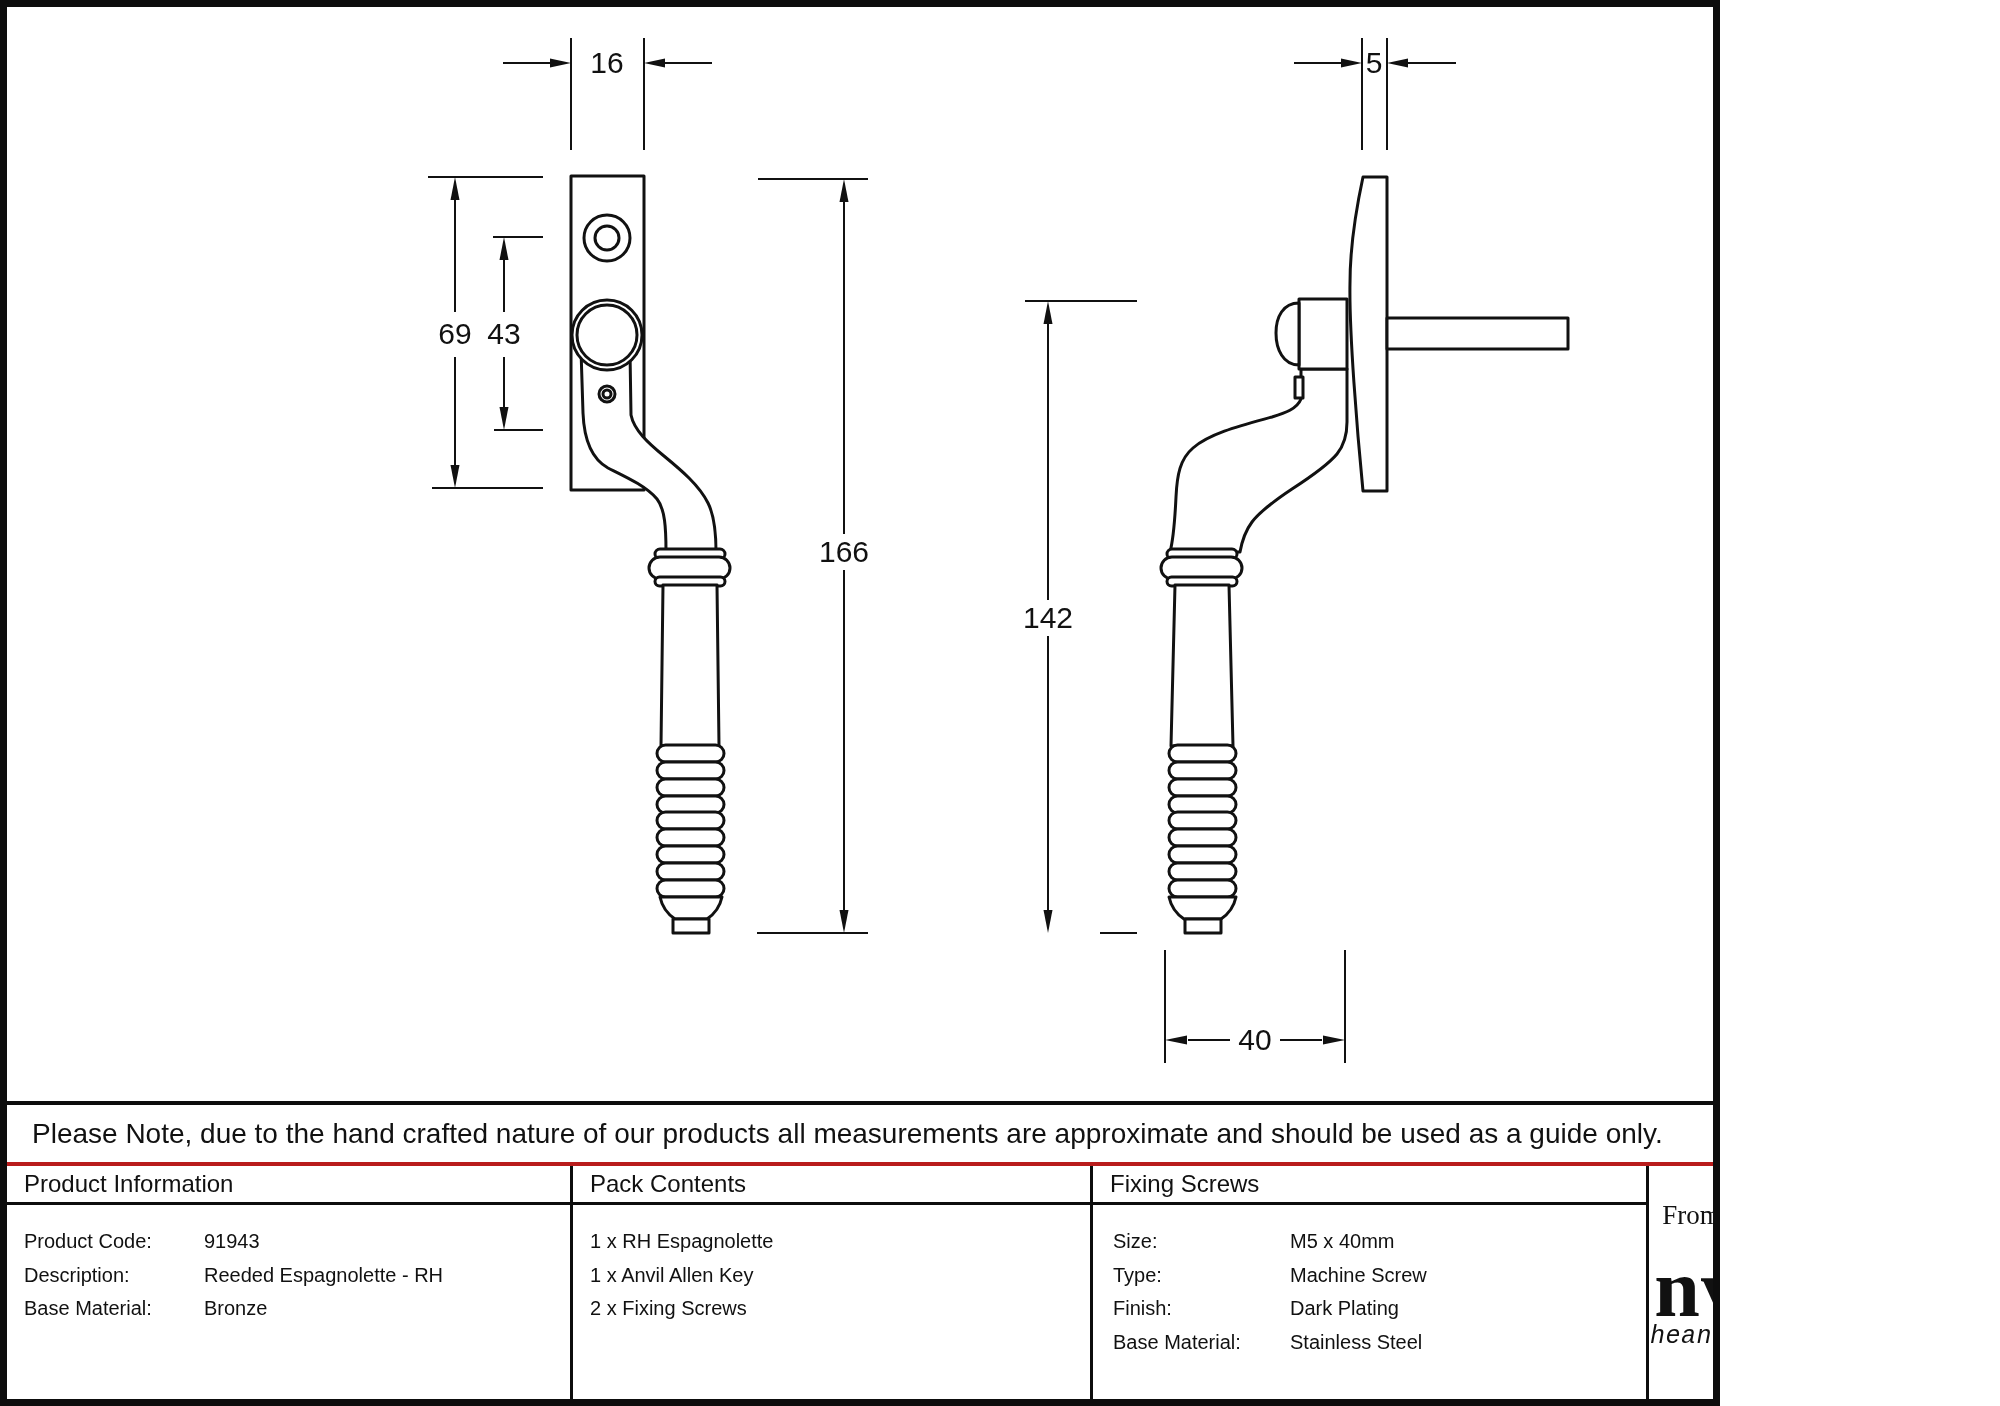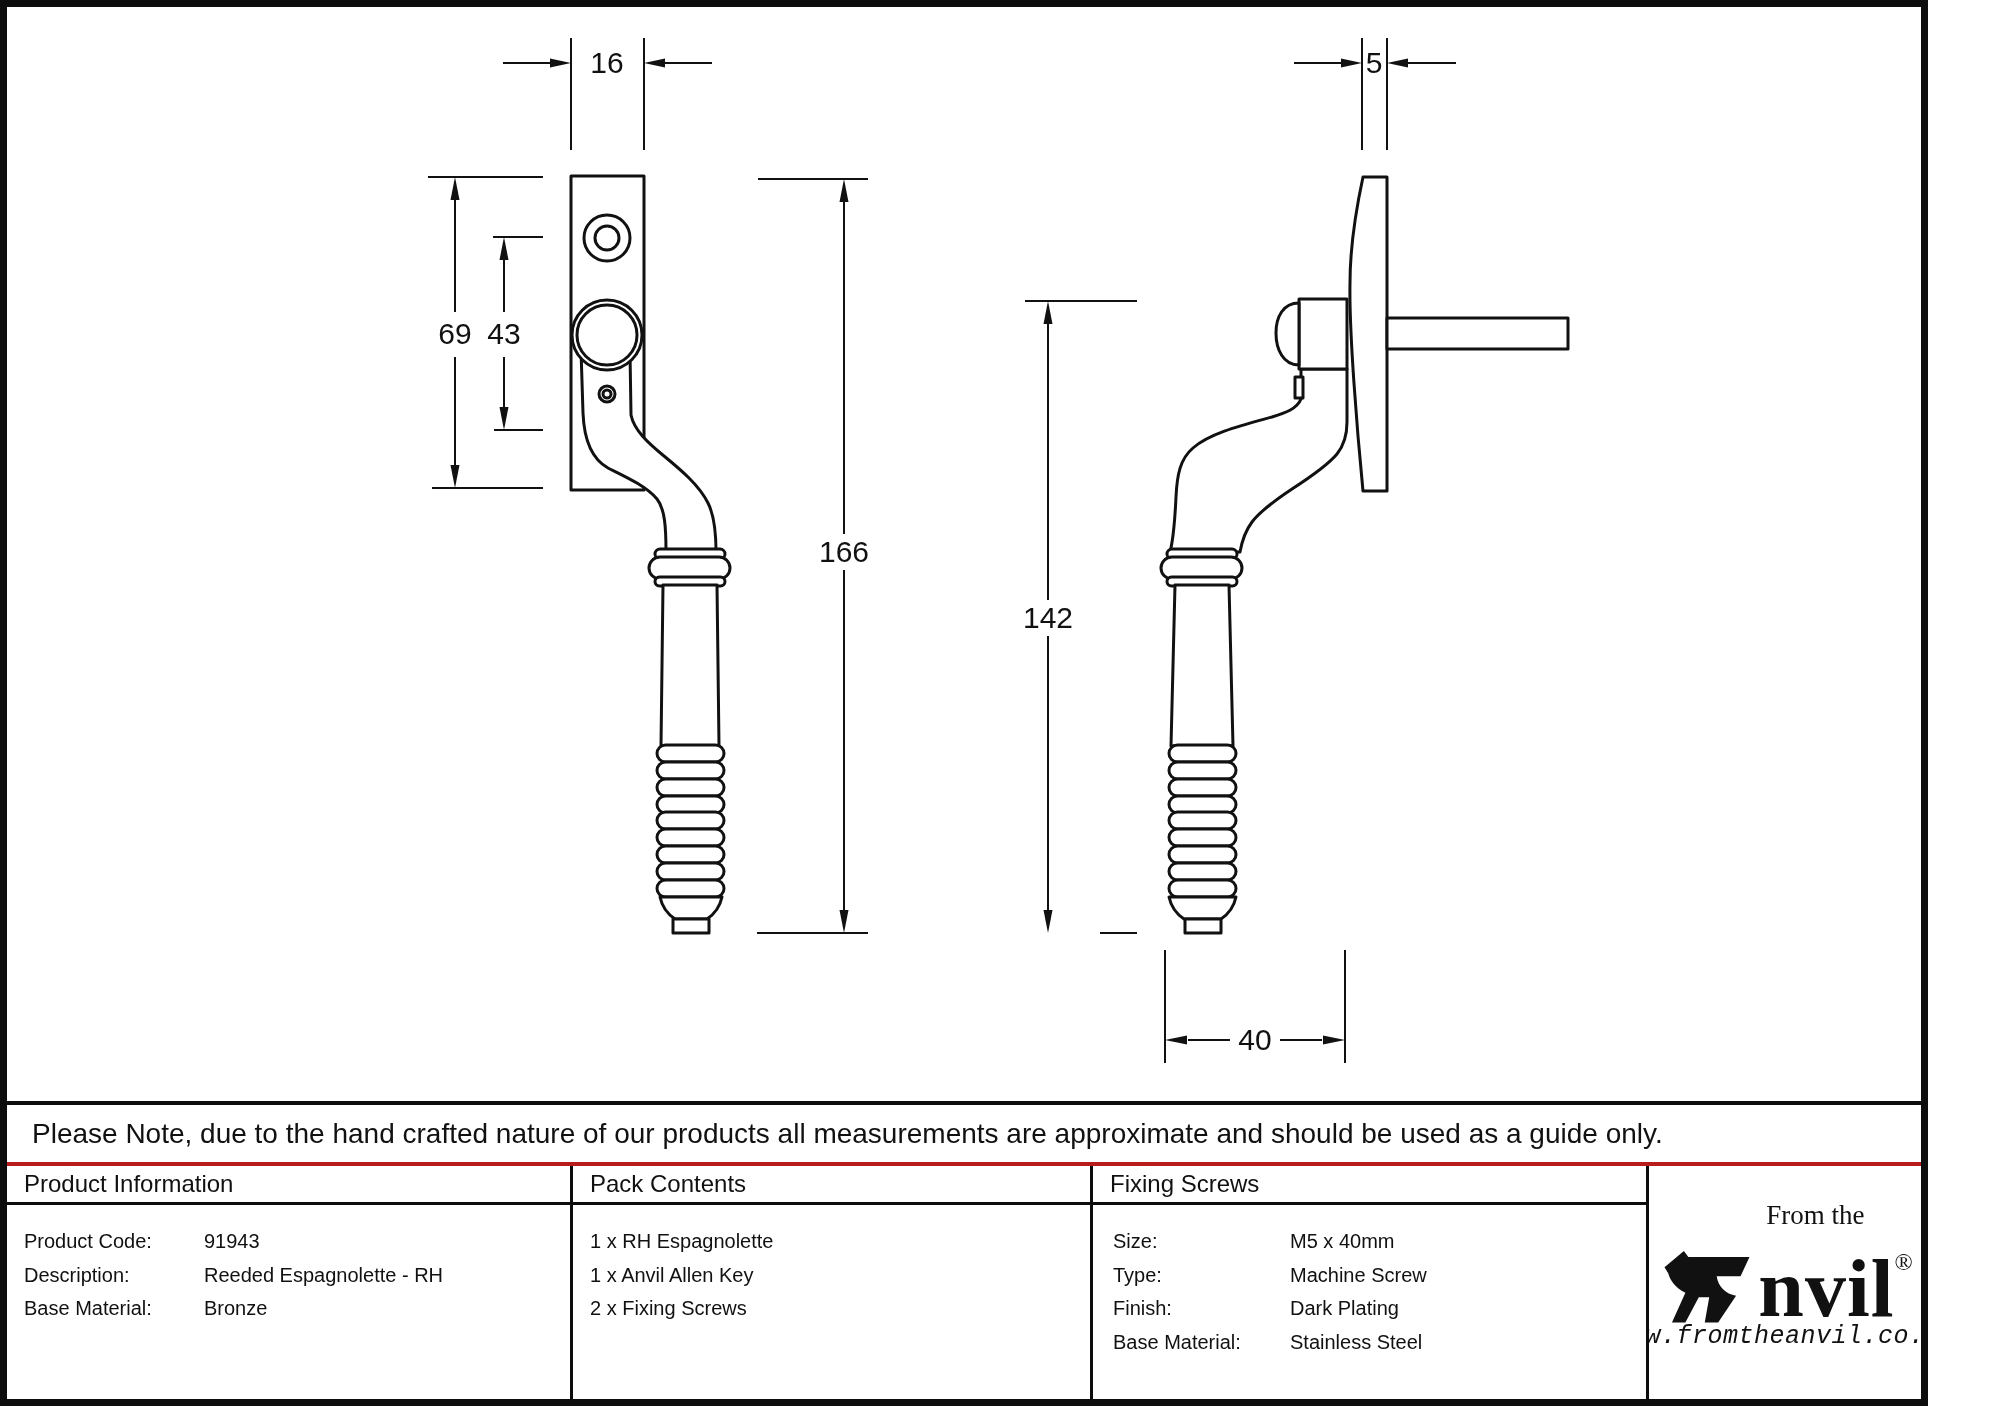--- a/index.html
+++ b/index.html
@@ -1,17 +1,17 @@
 <!DOCTYPE html>
 <html><head>
 <meta charset="utf-8">
 <style>
   html,body{margin:0;padding:0;background:#fff;}
   .page{
-    width:1928px;height:1406px;box-sizing:border-box;
+    width:1720px;height:1406px;box-sizing:border-box;
     border:7px solid #0d0d0d;background:#fff;
     font-family:"Liberation Sans",sans-serif;color:#111;
     display:flex;flex-direction:column;overflow:hidden;
   }
   .drawing-area{width:1986px;height:1094px;position:relative;}
   .drawing-area svg{display:block;width:1986px;height:1094px;}
   .draw{fill:#fff;stroke:#111;stroke-width:3;stroke-linejoin:round;}
   .dim{stroke:#111;stroke-width:2;}
   .dim-arrow{fill:#111;stroke:none;}
   .dim-text{font-family:"Liberation Sans",sans-serif;font-size:30px;fill:#111;text-anchor:middle;}

